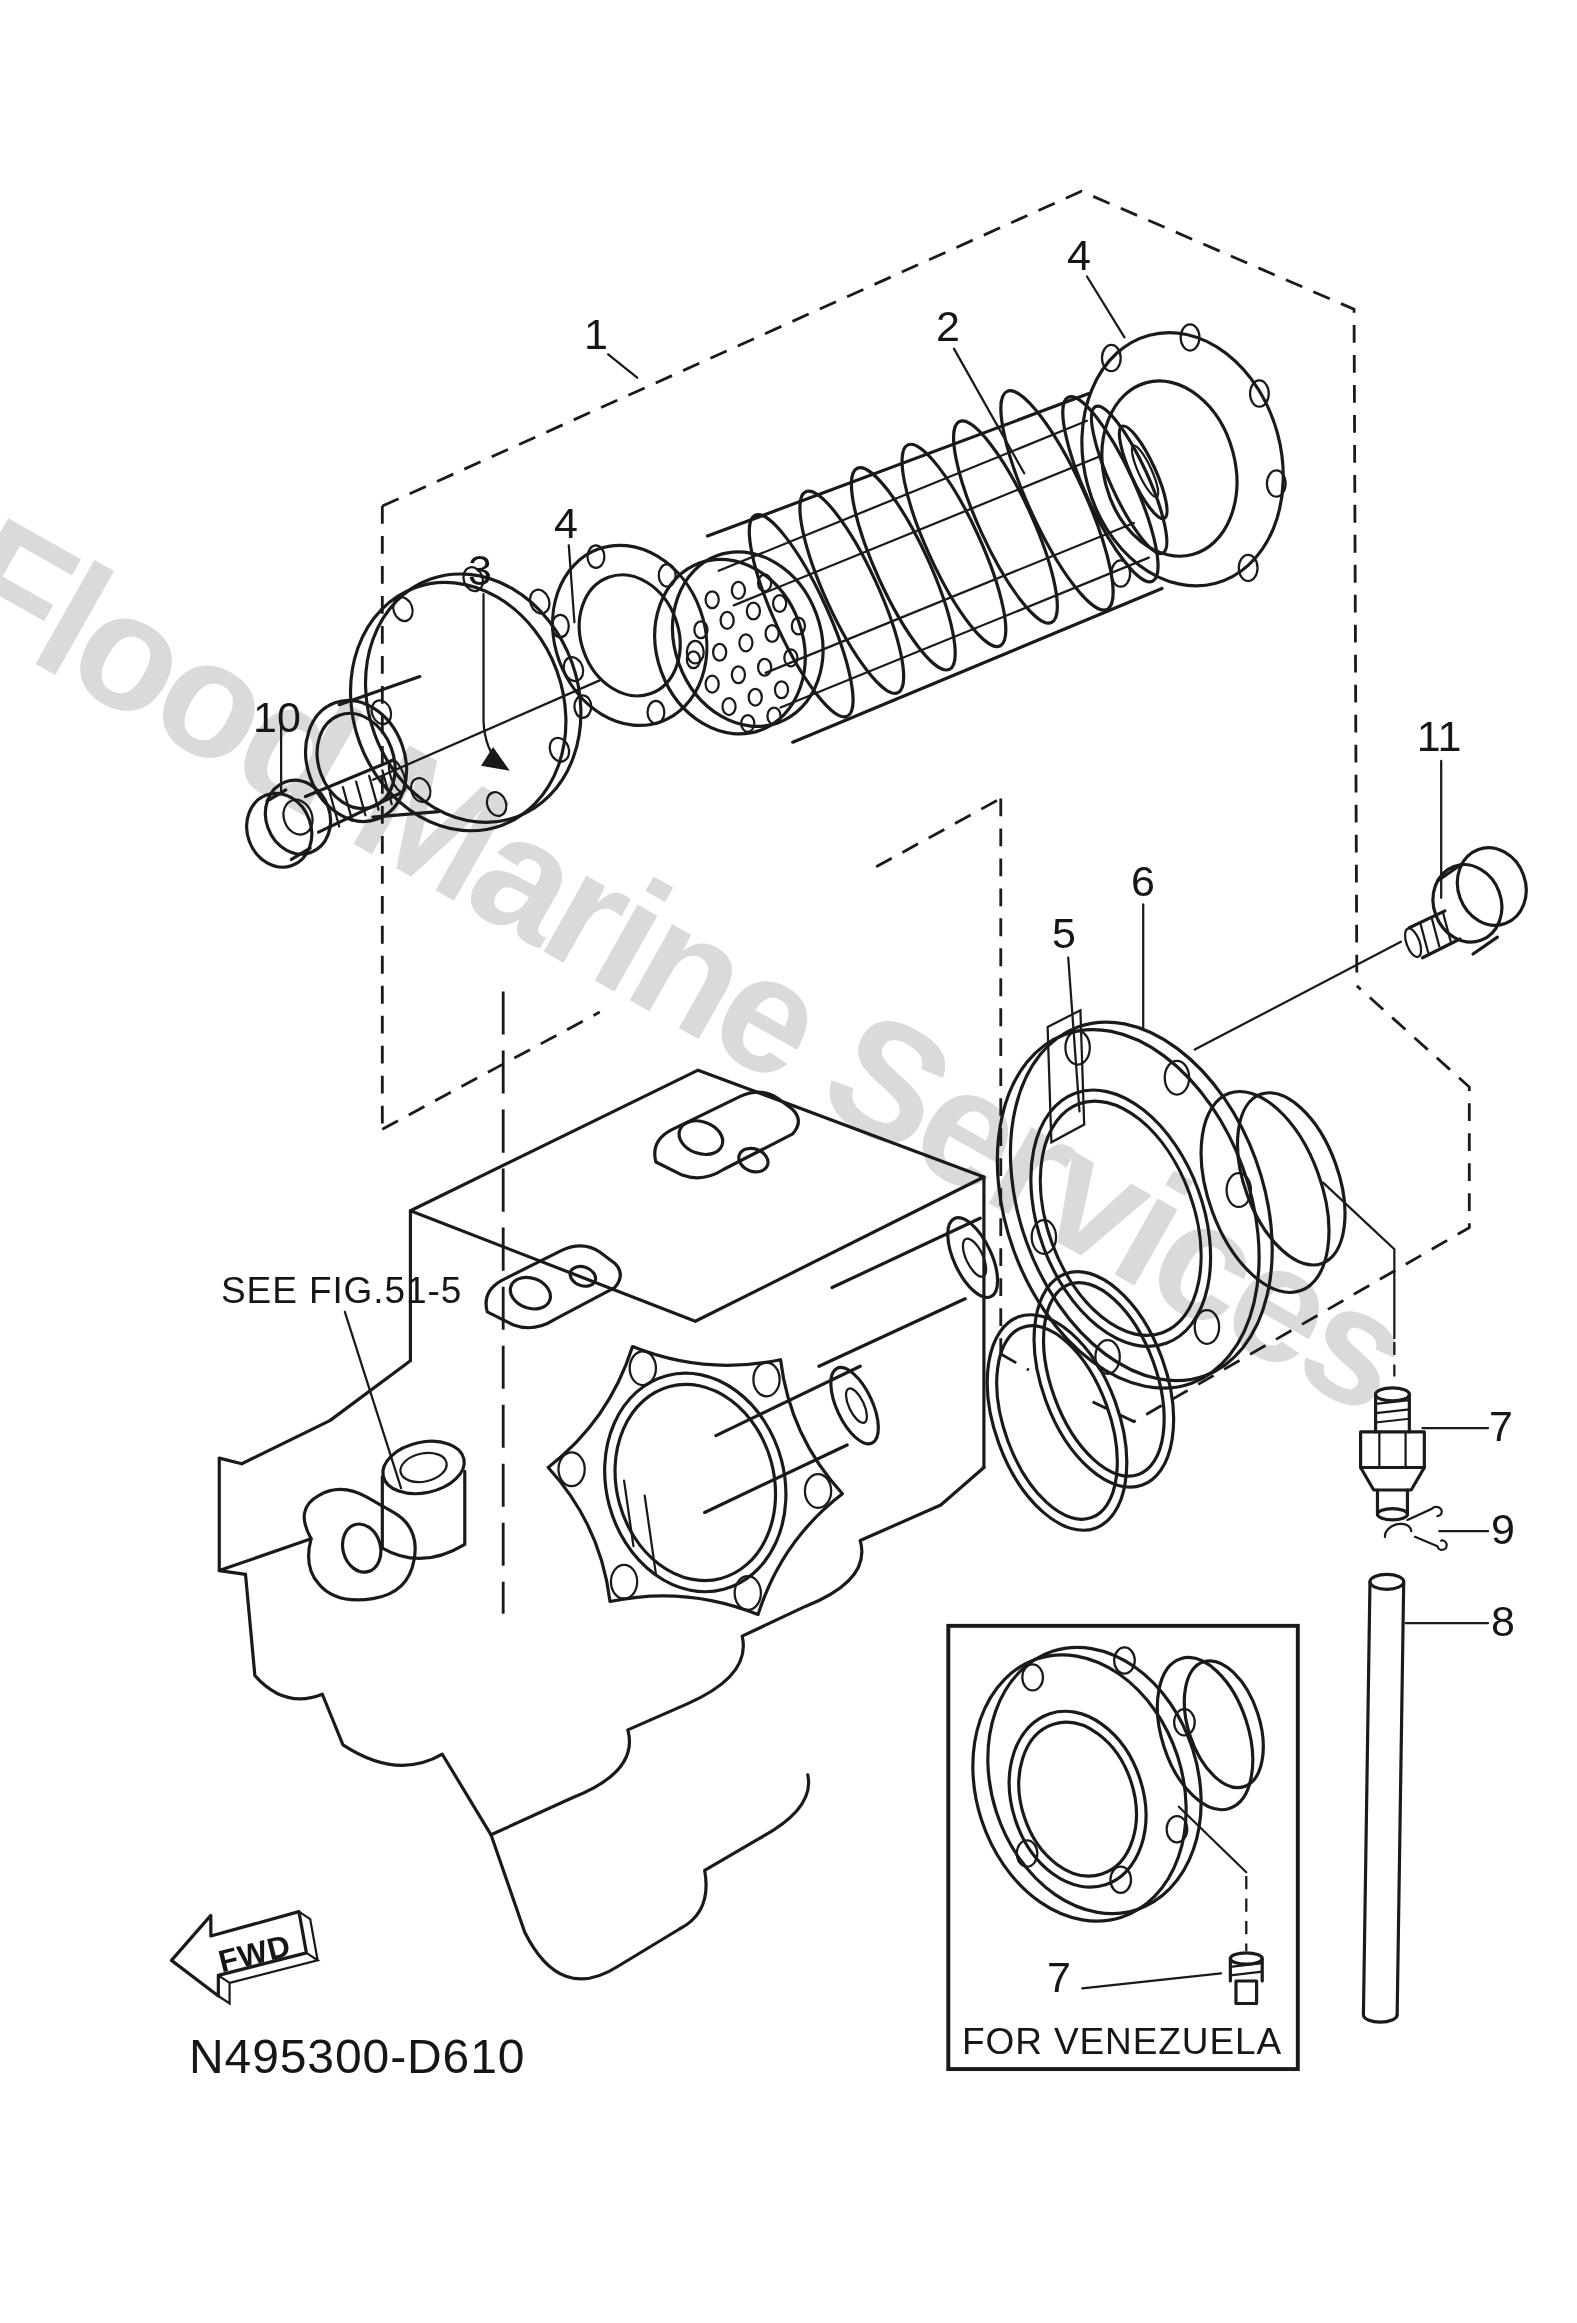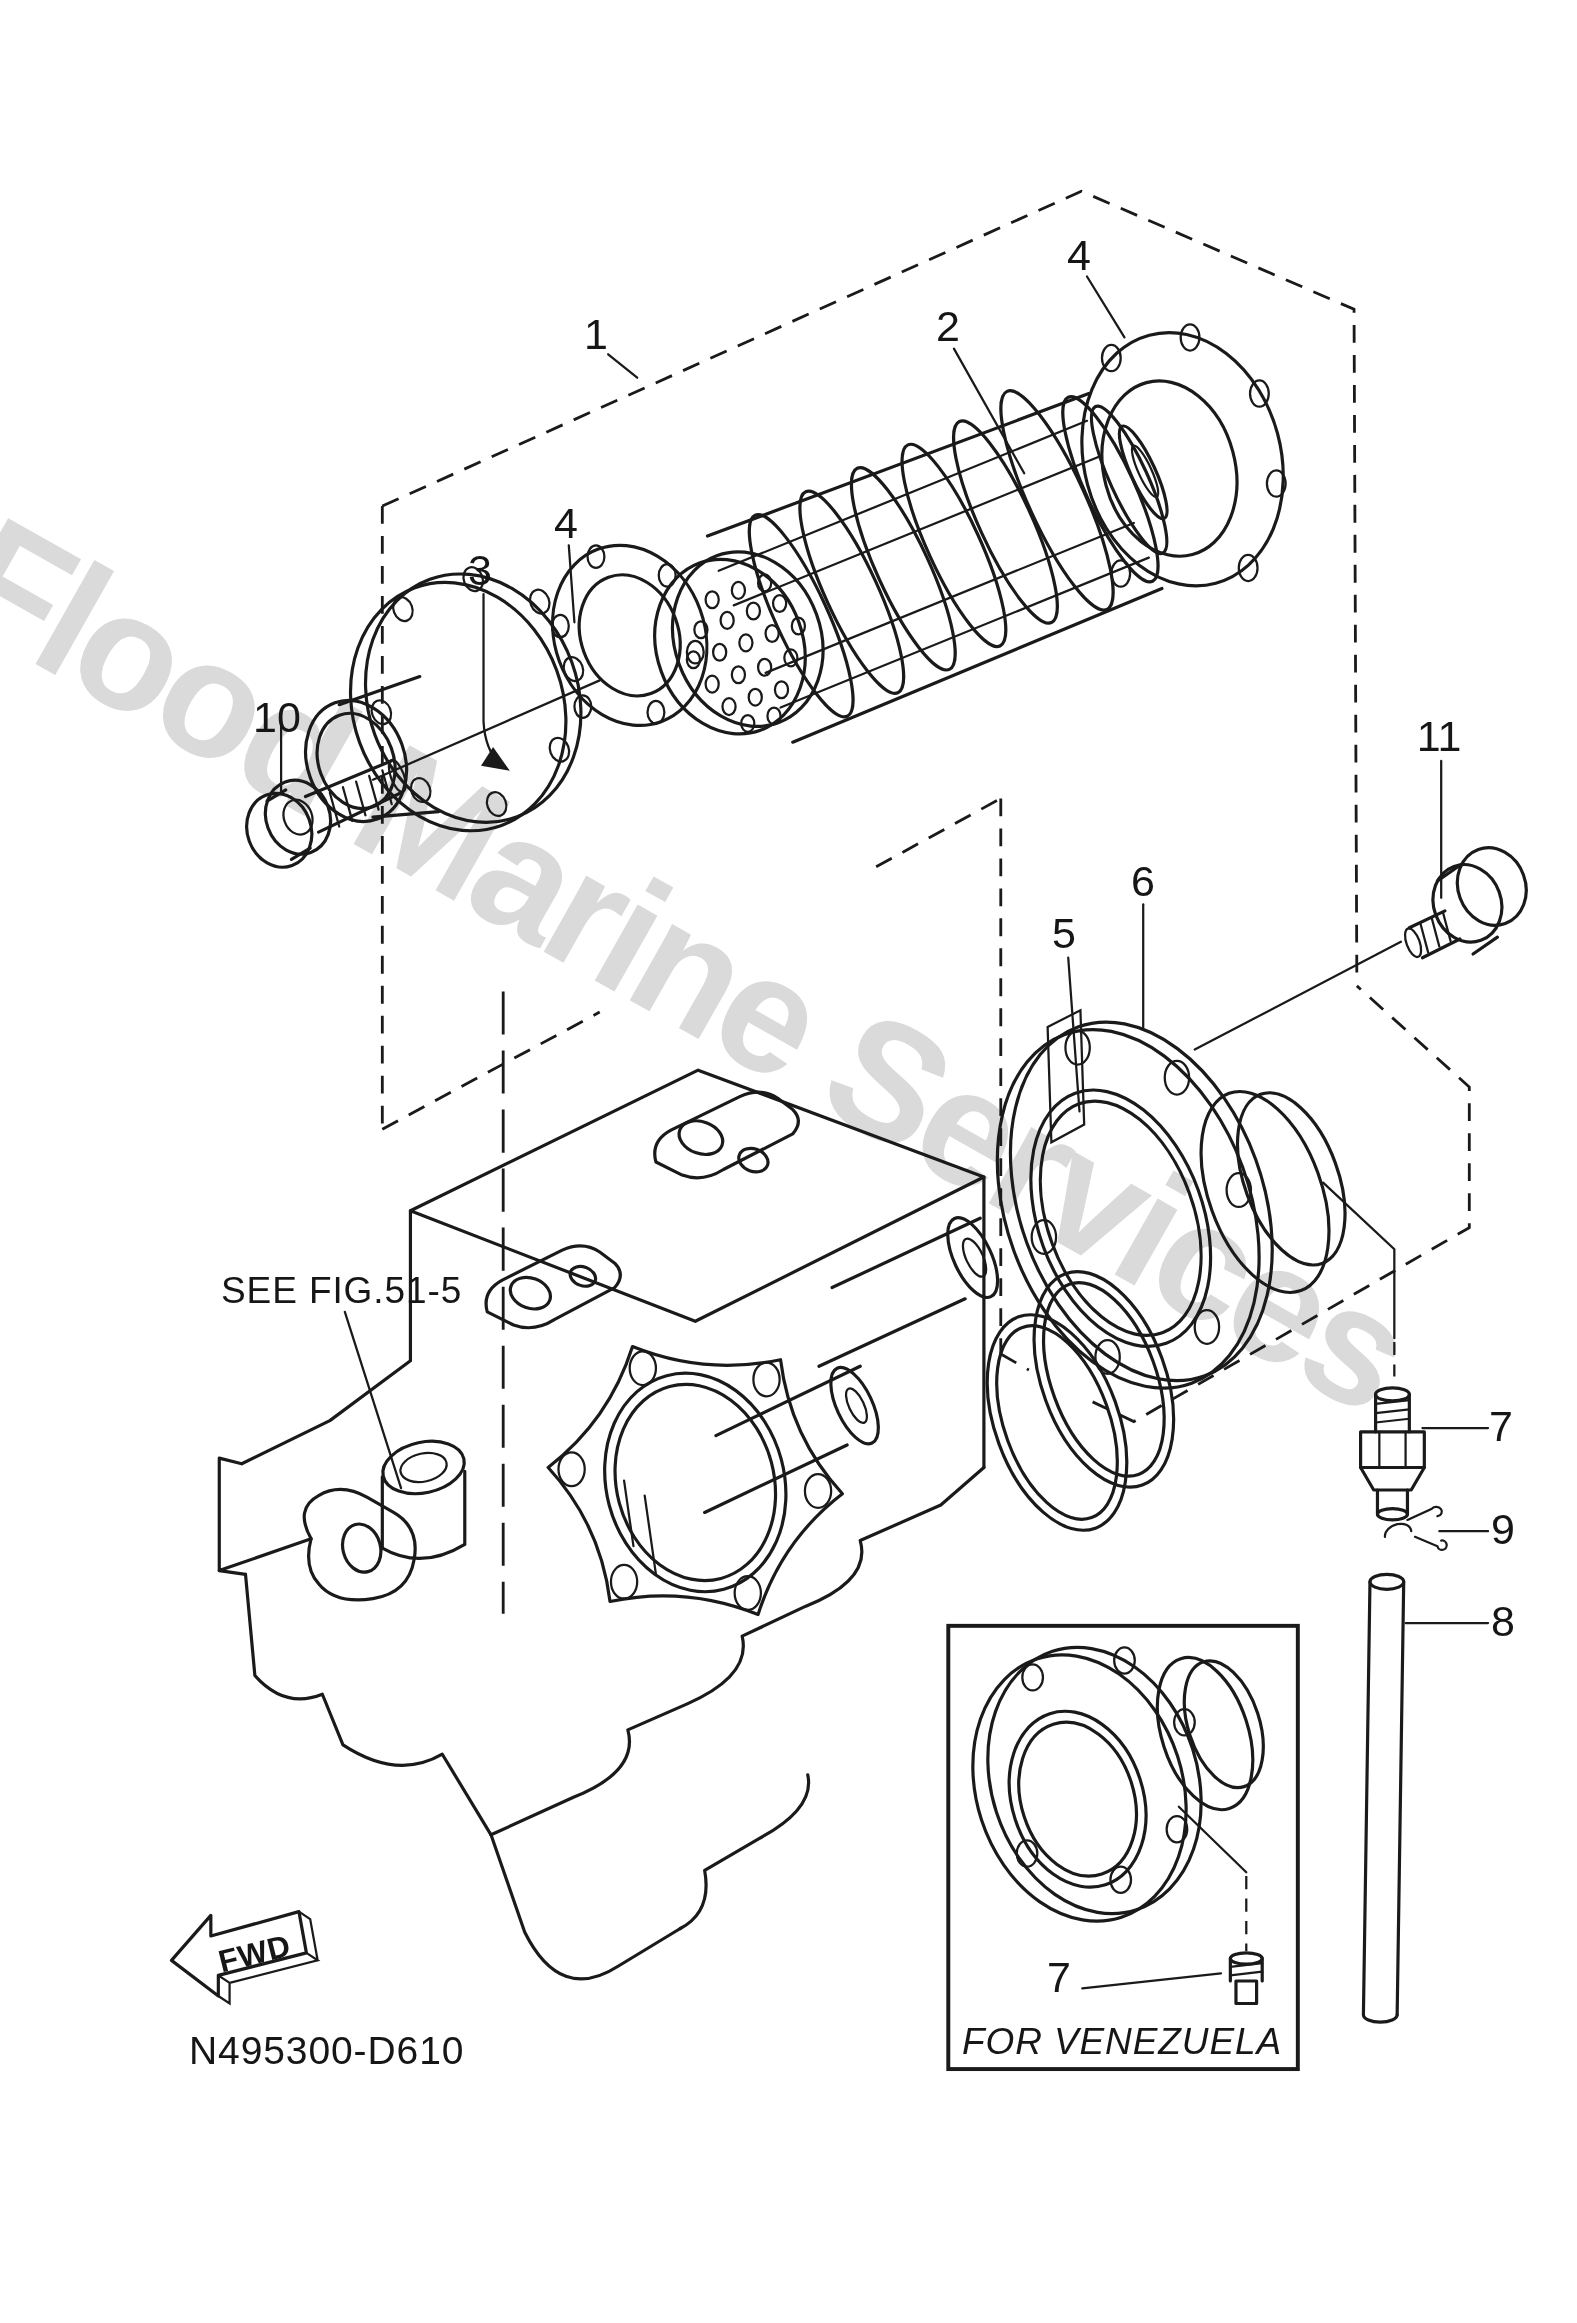--- a/index.html
+++ b/index.html
@@ -6,22 +6,22 @@
   .canvas{position:relative;width:1578px;height:2324px;background:#ffffff;overflow:hidden;
           font-family:"Liberation Sans", sans-serif;}
   .watermark{position:absolute;left:17px;top:480px;font-size:165px;font-weight:700;
              letter-spacing:-5.6px;color:#dadada;white-space:nowrap;
              transform:rotate(29.5deg);transform-origin:0 0;z-index:0;user-select:none;}
   svg.art{position:absolute;left:0;top:0;z-index:1;}
   .lbl{position:absolute;z-index:2;color:#161616;font-size:43px;line-height:1;
        transform:translate(-50%,-50%);white-space:nowrap;}
   .note{position:absolute;z-index:2;color:#161616;white-space:nowrap;}
   .see-fig{left:221px;top:1270px;font-size:37px;letter-spacing:0.9px;}
-  .code{left:189px;top:2029px;font-size:39px;letter-spacing:0.9px;}
-  .venezuela{left:1122px;top:2042px;font-size:37px;transform:translate(-50%,-50%);letter-spacing:0.9px;font-style:italic;}
+  .code{left:189px;top:2029px;font-size:48px;letter-spacing:0.9px;}
+  .venezuela{left:1122px;top:2042px;font-size:37px;transform:translate(-50%,-50%);letter-spacing:0.9px;}
   .fwd{left:255px;top:1954px;font-size:31px;font-weight:700;z-index:2;
        transform:translate(-50%,-50%) rotate(-14deg);letter-spacing:0.9px;position:absolute;color:#161616;}
   
   .s  {fill:none;stroke:#1a1a1a;stroke-width:3.4;stroke-linecap:round;stroke-linejoin:round;}
   .s2 {fill:none;stroke:#1a1a1a;stroke-width:2.4;stroke-linecap:round;}
   .dash {fill:none;stroke:#1a1a1a;stroke-width:3;stroke-dasharray:19 13;stroke-linecap:butt;}
   .dashlong {fill:none;stroke:#1a1a1a;stroke-width:3;stroke-dasharray:46 17;}
   .dashthin {fill:none;stroke:#1a1a1a;stroke-width:2.4;stroke-dasharray:14 10;}
   .box {fill:none;stroke:#1a1a1a;stroke-width:4.2;}
 </style>

